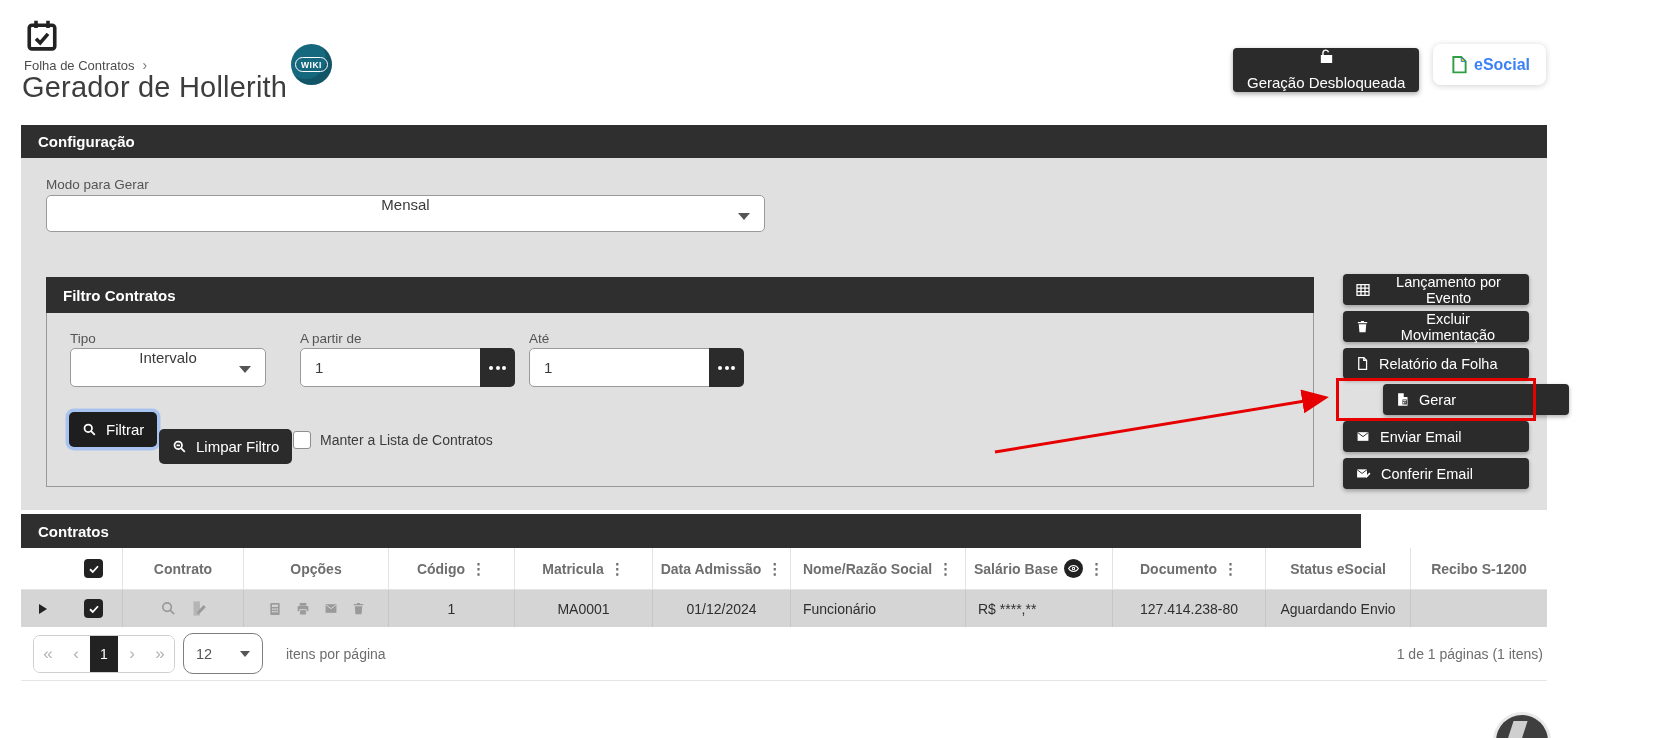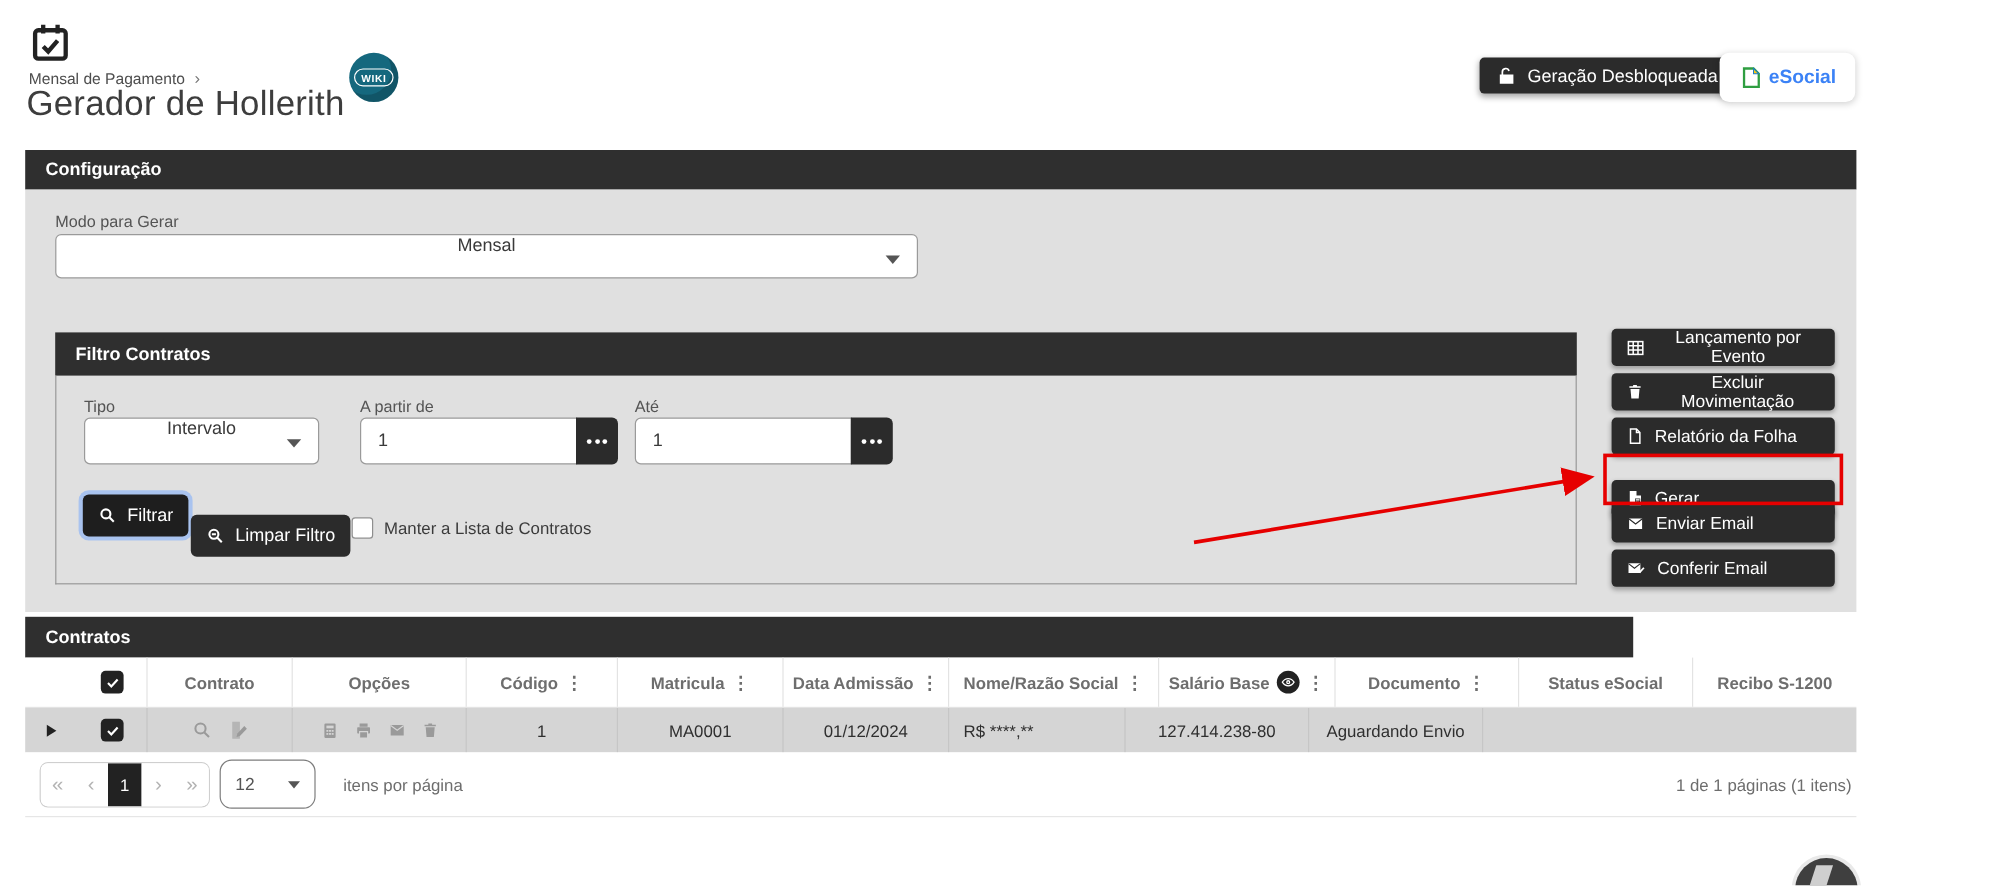--- a/index.html
+++ b/index.html
@@ -10,21 +10,21 @@
   
   .cal-icon { position:absolute; left:24px; top:18px; width:36px; height:36px; }
   .breadcrumb { position:absolute; left:24px; top:57px; font-size:13px; color:#4d4d4d; display:flex; gap:8px; align-items:center; }
   .crumb-sep { color:#777; font-size:14px; }
   .page-title { position:absolute; left:22px; top:71px; font-size:29px; color:#3d3d3d; letter-spacing:.2px; }
   .wiki-badge { position:absolute; left:291px; top:44px; width:41px; height:41px; border-radius:50%;
     background:#15687e; display:flex; align-items:center; justify-content:center; box-shadow:inset -6px -6px 0 rgba(0,0,0,.18); cursor:pointer; }
   .wiki-badge span { color:#fff; font-size:8.5px; font-weight:bold; border:1.4px solid #fff; border-radius:9px; padding:1.5px 5px; letter-spacing:.5px; }
   .btn-dark { background:#2b2b2b; color:#fff; border:none; border-radius:4px; display:flex; align-items:center; gap:9px;
     font-size:15px; font-family:inherit; cursor:pointer; }
-  .unlock-btn { position:absolute; left:1233px; top:48px; height:30px; padding:0 14px; box-shadow:0 2px 5px rgba(0,0,0,.35); }
+  .unlock-btn { position:absolute; left:1233px; top:48px; height:44px; padding:0 14px; box-shadow:0 2px 5px rgba(0,0,0,.35);flex-direction:column; }
   .esocial-card { position:absolute; left:1433px; top:44px; width:113px; height:41px; background:#fff; border-radius:8px;
     box-shadow:0 1px 6px rgba(0,0,0,.18); display:flex; align-items:center; justify-content:center; gap:4px; cursor:pointer; }
   .esocial-card b { color:#3b82f6; font-size:16px; font-weight:bold; }
 
   
   .bar { position:absolute; background:#2f2f2f; color:#fff; font-weight:bold; font-size:15px; display:flex; align-items:center; padding-left:17px; }
   .config-bar { left:21px; top:125px; width:1526px; height:33px; }
   .config-body { position:absolute; left:21px; top:158px; width:1526px; height:352px; background:#e0e0e0; }
   .field-label { position:absolute; font-size:13.5px; color:#545454; }
   .selectbox { position:absolute; background:#fff; border:1px solid #9a9a9a; border-radius:5px; display:flex; align-items:center;
@@ -88,21 +88,21 @@
 <div class="page">
 
   <div class="cal-icon">
     <svg viewBox="0 0 24 24" width="36" height="36" fill="none" stroke="#222" stroke-width="2.4">
       <rect x="3.5" y="4.8" width="17" height="15.8" rx="1.8"></rect>
       <path d="M8 1.8V6.6M16 1.8V6.6"></path>
       <path d="M8 13.8l2.8 2.8 5.2-6"></path>
     </svg>
   </div>
   <div class="breadcrumb">
-    <span>Mensal de Pagamento</span>
+    <span>Folha de Contratos</span>
     <span class="crumb-sep">›</span>
   </div>
   <div class="page-title">Gerador de Hollerith</div>
   <div class="wiki-badge">
     <span>WIKI</span>
   </div>
 
   <button class="btn-dark unlock-btn">
     <svg viewBox="0 0 24 24" width="17" height="17" fill="#fff">
       <path d="M6 10V7a5 5 0 0 1 9.8-1.4l-1.9.6A3 3 0 0 0 8 7v3h12v11H4V10h2z"></path>
@@ -186,21 +186,21 @@
     </svg>
     <span>Excluir Movimentação</span>
   </button>
   <button class="btn-dark action-btn" style="top:348px;">
     <svg viewBox="0 0 24 24" width="15" height="15" fill="none" stroke="#fff" stroke-width="2">
       <path d="M6 2.5h8l4.5 4.5V21.5H6z"></path>
         <path d="M14 2.5V7h4.5"></path>
     </svg>
     <span>Relatório da Folha</span>
   </button>
-  <button class="btn-dark action-btn" style="top:400px;">
+  <button class="btn-dark action-btn" style="top:384px;margin-left:40px;">
     <svg viewBox="0 0 24 24" width="15" height="15" fill="#fff">
       <path d="M5 2h9v6h6v14H5z"></path>
         <path d="M12 12h7v8h-7z" fill="#2b2b2b"></path>
       <path d="M13 13h5v1.6h-5zM13 16h1.4v1.4H13zM15.3 16h1.4v1.4h-1.4zM13 18.3h1.4v1.4H13zM15.3 18.3h1.4v1.4h-1.4z" fill="#fff"></path>
     </svg>
     <span>Gerar</span>
   </button>
   <button class="btn-dark action-btn" style="top:421px;">
     <svg viewBox="0 0 24 24" width="16" height="13">
       <path d="M2 4h20v16H2z" fill="#fff"></path>
@@ -335,20 +335,21 @@
       </span>
       <span class="gicon">
         <svg viewBox="0 0 24 24" width="15" height="15" fill="currentColor">
             <path d="M9.5 3h5v1.6h5v2H4.5v-2h5zM6 8.2h12l-1.1 12.8H7.1z"></path>
           </svg>
       </span>
     </div>
     <div class="cell c4">1</div>
     <div class="cell c5">MA0001</div>
     <div class="cell c6">01/12/2024</div>
+    <div class="cell c7 al">Funcionário</div>
     <div class="cell c8 al">R$ ****,**</div>
     <div class="cell c9">127.414.238-80</div>
     <div class="cell c10">Aguardando Envio</div>
     <div class="cell c11"></div>
   </div>
 
   <div class="pager">
     <div class="pg-group">
       <button class="pg-btn">«</button>
       <button class="pg-btn">‹</button>

